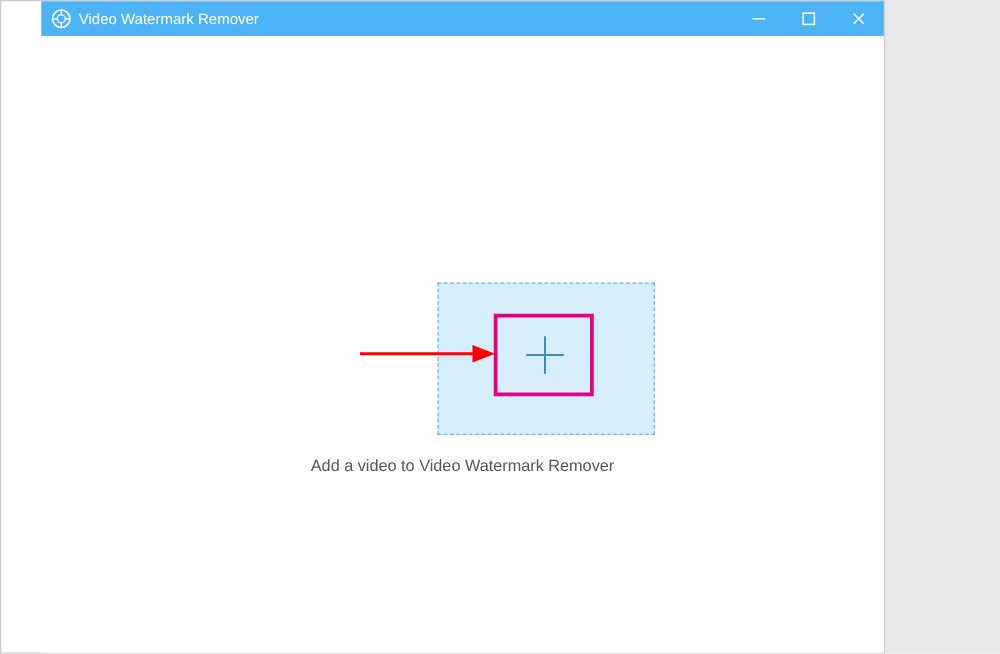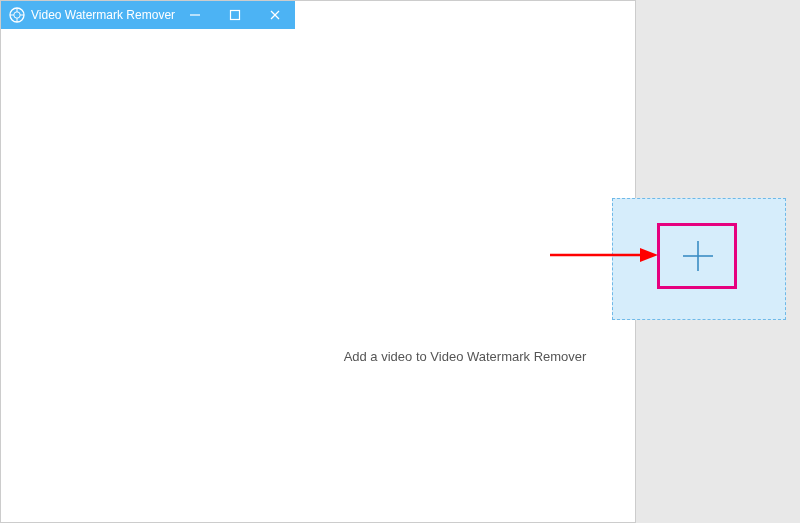--- a/index.html
+++ b/index.html
@@ -4,26 +4,27 @@
   <style>
     * { margin: 0; padding: 0; box-sizing: border-box; }
     body {
       width: 800px;
       height: 523px;
       font-family: "Segoe UI", Arial, sans-serif;
       background: #e8e8e8;
       overflow: hidden;
     }
     .window {
-      width: 636px;
+      width: 708px;
       height: 523px;
       background: #fff;
       display: flex;
-      flex-direction: row;
+      flex-direction: column;
       border: 1px solid #ccc;
+      padding-left: 32px;
     }
     .titlebar {
       height: 28px;
       background: #4cb3f4;
       display: flex;
       align-items: center;
       padding: 0 0 0 8px;
       color: #fff;
       font-size: 12px;
     }
@@ -92,21 +93,20 @@
       pointer-events: none;
     }
     .caption {
       position: absolute;
       left: 0;
       right: 0;
       top: 336px;
       text-align: center;
       color: #555;
       font-size: 13px;
-      margin-top: 12px;
     }
   </style>
 </head>
 <body>
 
 <div class="window">
   <div class="titlebar">
     <span class="app-icon">
       <svg width="16" height="16" viewBox="0 0 16 16">
         <circle cx="8" cy="8" r="7" fill="none" stroke="#fff" stroke-width="1.3"></circle>

